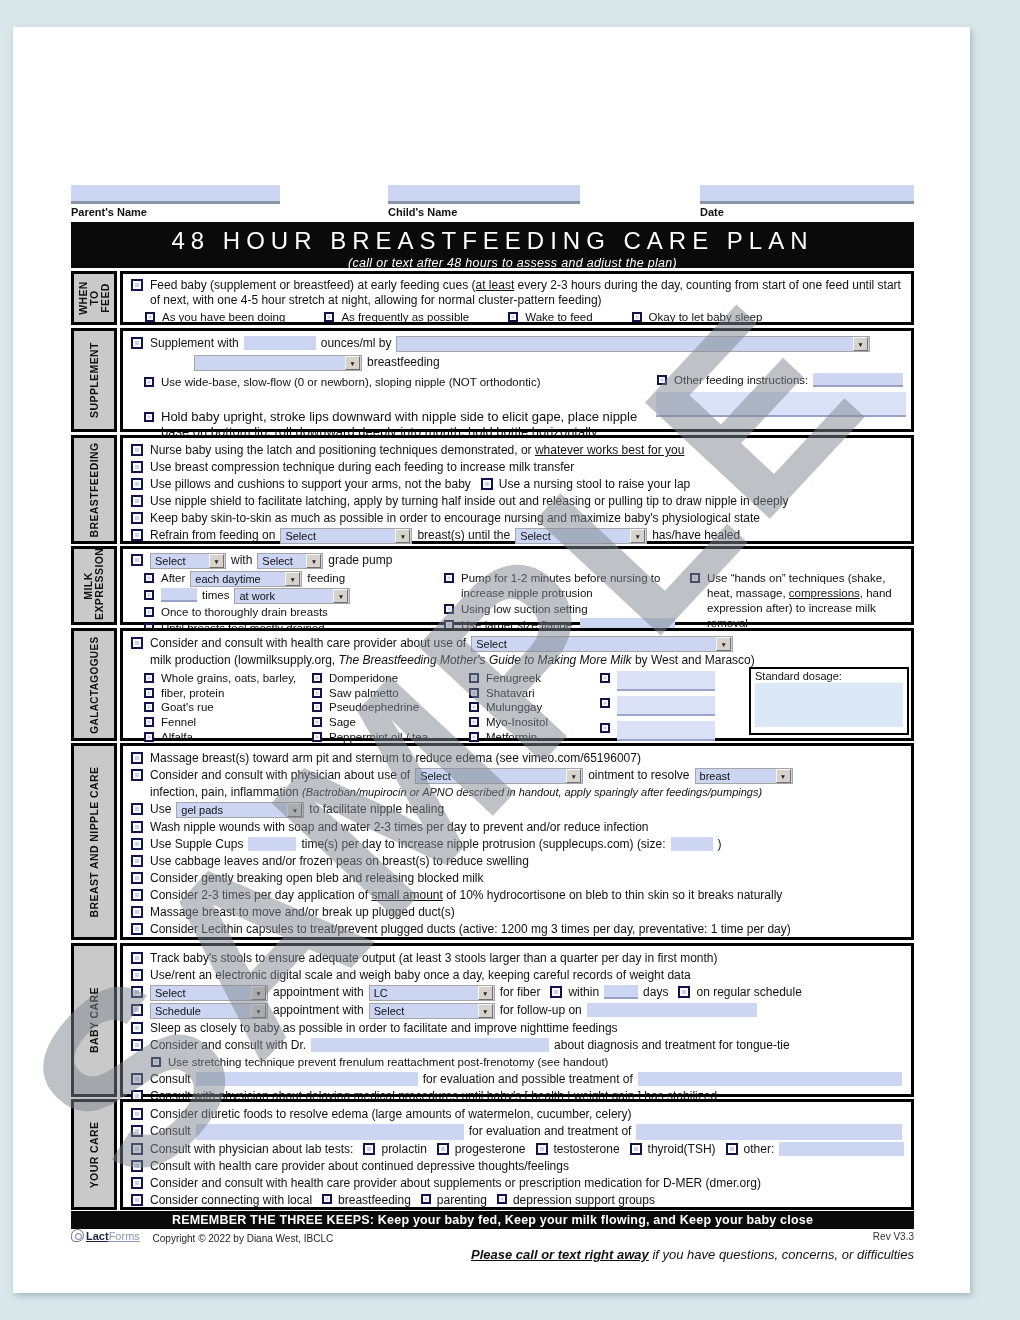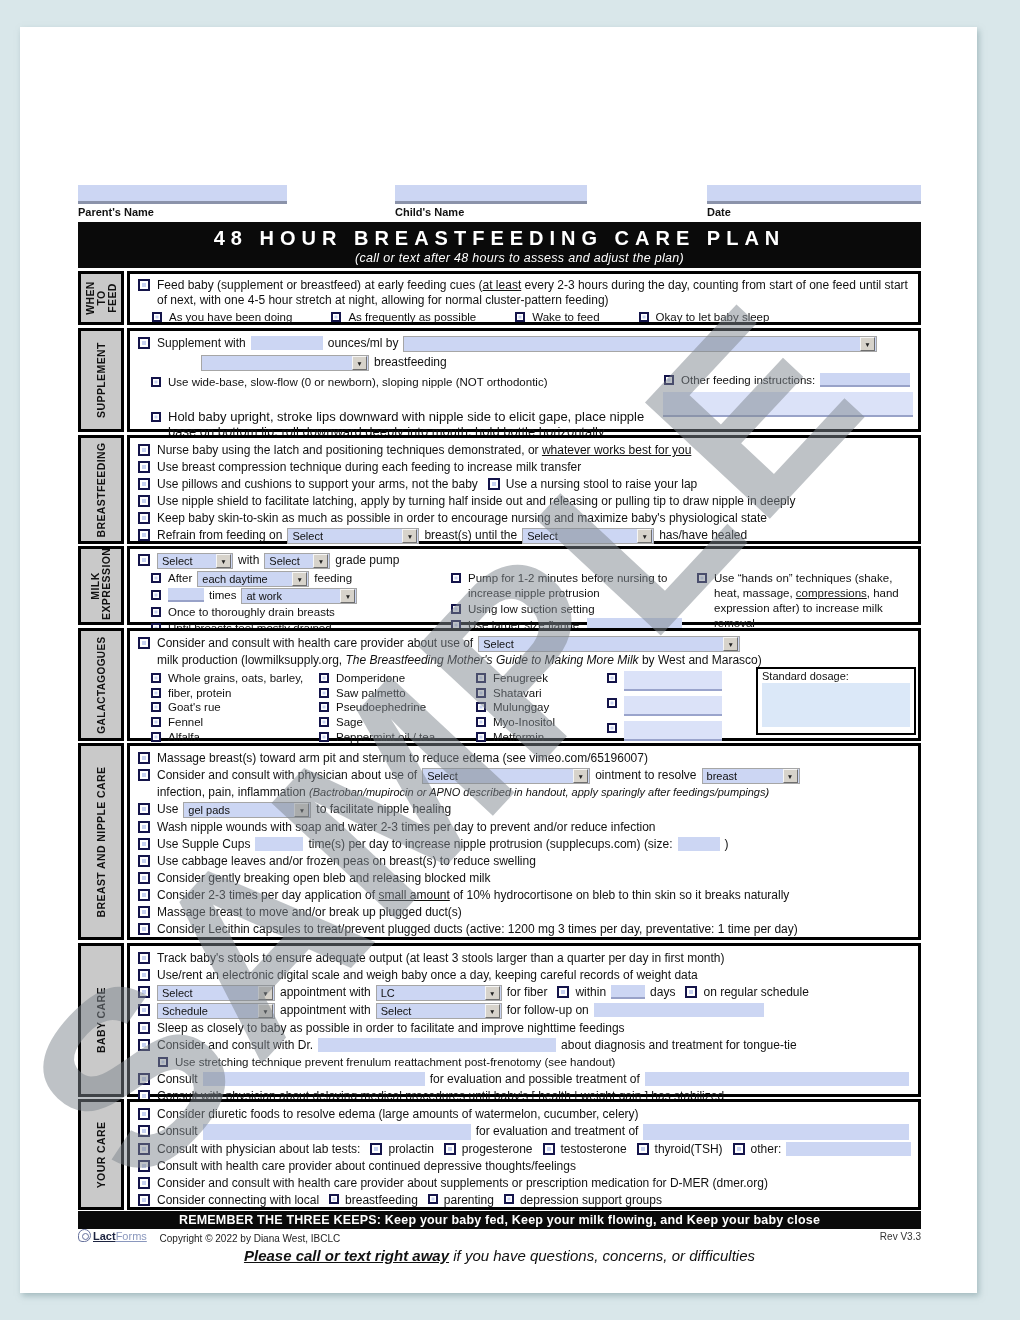--- a/index.html
+++ b/index.html
@@ -1,31 +1,31 @@
 <!DOCTYPE html>
 <html><head>
 <meta charset="utf-8">
 <style>
   * { margin:0; padding:0; box-sizing:border-box; }
   html,body { width:1020px; height:1320px; }
   body { background:#d9e7ea; font-family:"Liberation Sans", sans-serif; color:#111; position:relative; }
-  .page { position:absolute; left:20px; top:27px; width:957px; height:1266px; background:#fff;
+  .page { position:absolute; left:13px; top:27px; width:957px; height:1266px; background:#fff;
           box-shadow:2px 3px 6px rgba(120,150,155,.55); }
   .content { position:absolute; left:58px; top:158px; width:843px; }
 
   
   .topfields { position:relative; height:37px; }
   .tf { position:absolute; top:0; }
   .tf .box { height:19px; background:#ccd6f3; border-bottom:3px solid #8b93aa; }
   .tf .lbl { font-size:11px; font-weight:bold; margin-top:2px; }
   .tf1 { left:0; width:209px; } .tf2 { left:317px; width:192px; } .tf3 { left:629px; width:214px; }
 
   
   .titlebar { height:46px; background:#0a0a0a; color:#fff; text-align:center; padding-top:5px; }
-  .titlebar .t1 { font-size:20px; font-weight:bold; letter-spacing:6px; }
+  .titlebar .t1 { font-size:24px; font-weight:normal; letter-spacing:6px; }
   .titlebar .t2 { font-size:12.5px; font-style:italic; margin-top:1px; letter-spacing:.3px;padding-left:40px; }
 
   
   .sec { display:flex; }
   .slabel { width:46px; flex:none; background:#c9c9c9; border:3px solid #000; position:relative; margin-right:3px; }
   .rot { position:absolute; top:50%; left:50%; transform:translate(-50%,-50%) rotate(-90deg);
          font-weight:bold; font-size:10.5px; line-height:11px; text-align:center; letter-spacing:.4px; color:#111; }
   .sbody { flex:1; border:3px solid #000; background:#fff; position:relative; padding:3px 5px 2px 7px; }
 
   .r { display:flex; align-items:flex-start; font-size:12px; line-height:15px; margin-top:2px; }
@@ -81,21 +81,21 @@
   
   .footrow { position:absolute; top:1044px; left:0; right:0; height:16px; font-size:10px; }
   .logo { display:inline-flex; align-items:center; gap:2px; }
   .logoicon { width:13px; height:13px; border:1px solid #66719c; border-radius:50% 50% 50% 4px; position:relative; }
   .logoicon:before { content:""; position:absolute; left:3px; top:3px; width:5px; height:5px;
                      border:1px solid #66719c; border-radius:50%; }
   .lact { font-weight:bold; color:#1c2340; text-decoration:underline; font-size:11px; }
   .lforms { color:#8a97bd; font-size:11px; text-decoration:underline; }
   .copy { margin-left:10px; color:#222; }
   .rev { position:absolute; right:0; top:2px; color:#333; }
-  .callline { position:absolute; top:1062px; left:0; right:0; text-align:center; font-size:15px; font-style:italic; }
+  .callline { position:absolute; top:1062px; left:0; right:0; text-align:right; font-size:13px; font-style:italic; }
   .callline .b { font-weight:bold; text-decoration:underline; }
 
   
   .watermark { position:absolute; left:445px; top:741px; transform:translate(-50%,-50%) rotate(-47deg);
                font-size:248px; font-weight:bold; letter-spacing:8px; color:rgba(126,133,142,.5);
                white-space:nowrap; z-index:40; pointer-events:none; }
 </style>
 </head>
 <body>
 

